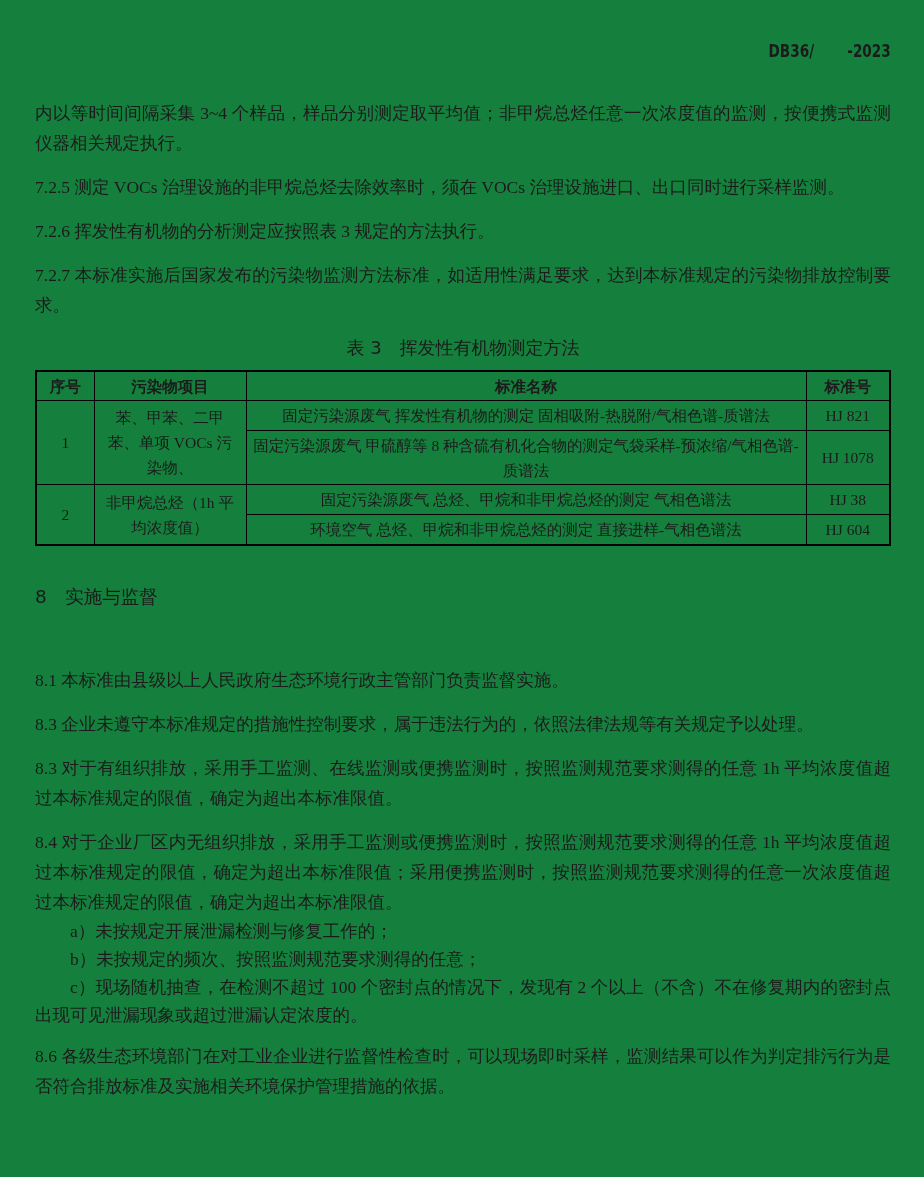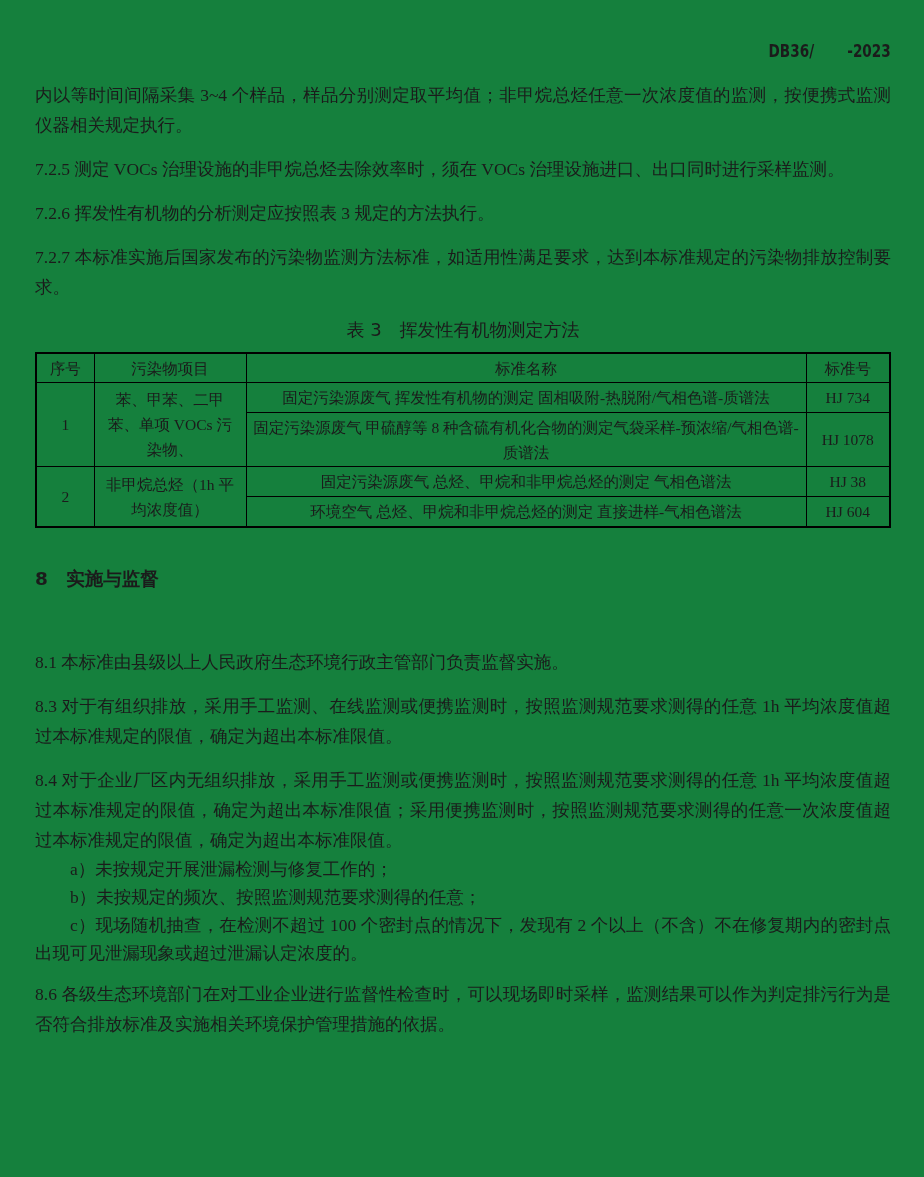--- a/index.html
+++ b/index.html
@@ -27,21 +27,21 @@
     display: inline-block;
     transform: scaleX(0.8);
     transform-origin: 100% 50%;
   }
   p.para {
     margin: 14px 0 0 0;
     font-size: 17.5px;
     line-height: 30px;
     text-align: justify;
   }
-  p.para.first { margin-top: 2px; font-family: Liberation Serif, serif; }
+  p.para.first { margin-top: 20px; font-family: Liberation Serif, serif; }
   p.item {
     margin: 0;
     font-size: 17.5px;
     line-height: 28px;
     text-align: justify;
     text-indent: 2em;
   }
   .table-title {
     margin: 16px 0 10px 0;
     text-align: center;
@@ -62,28 +62,28 @@
     text-align: center;
     vertical-align: middle;
     padding: 1px 6px;
     font-weight: normal;
     line-height: 25px;
     overflow: hidden;
   }
   table.methods col.c-no { width: 58px; }
   table.methods col.c-pollutant { width: 152px; }
   table.methods col.c-code { width: 84px; }
-  table.methods tr.hdr th { height: 26px; }
+  table.methods tr.hdr th { height: 26px; font-weight: bold; }
   table.methods tr.r-short td { height: 27px; }
   table.methods tr.r-tall td { height: 51px; }
   td.pollutant-cell { line-height: 30px; }
   h2.section {
     margin: 38px 0 0 0;
     font-family: "DejaVu Sans", "Liberation Sans", sans-serif;
-    font-weight: bold;
+    font-weight: normal;
     font-size: 18.5px;
     line-height: 25px;
   }
   p.after-heading { margin-top: 56px; }
   p.tight-top { margin-top: 12px; }
 </style>
 </head>
 <body>
 
 <div class="page">
@@ -110,21 +110,21 @@
       <tr class="hdr">
         <th>序号</th>
         <th>污染物项目</th>
         <th>标准名称</th>
         <th>标准号</th>
       </tr>
       <tr class="r-short">
         <td rowspan="2">1</td>
         <td rowspan="2" class="pollutant-cell">苯、甲苯、二甲苯、单项 VOCs 污染物、</td>
         <td>固定污染源废气 挥发性有机物的测定 固相吸附-热脱附/气相色谱-质谱法</td>
-        <td>HJ 734</td>
+        <td>HJ 821</td>
       </tr>
       <tr class="r-tall">
         <td>固定污染源废气 甲硫醇等 8 种含硫有机化合物的测定气袋采样-预浓缩/气相色谱-质谱法</td>
         <td>HJ 1078</td>
       </tr>
       <tr class="r-short">
         <td rowspan="2">2</td>
         <td rowspan="2" class="pollutant-cell">非甲烷总烃（1h 平均浓度值）</td>
         <td>固定污染源废气 总烃、甲烷和非甲烷总烃的测定 气相色谱法</td>
         <td>HJ 38</td>
@@ -132,20 +132,21 @@
       <tr class="r-short">
         <td>环境空气 总烃、甲烷和非甲烷总烃的测定 直接进样-气相色谱法</td>
         <td>HJ 604</td>
       </tr>
     </tbody>
   </table>
 
   <h2 class="section">8　实施与监督</h2>
 
   <p class="para after-heading">8.1 本标准由县级以上人民政府生态环境行政主管部门负责监督实施。</p>
+  <p class="para">8.3 企业未遵守本标准规定的措施性控制要求，属于违法行为的，依照法律法规等有关规定予以处理。</p>
   <p class="para">8.3 对于有组织排放，采用手工监测、在线监测或便携监测时，按照监测规范要求测得的任意 1h 平均浓度值超过本标准规定的限值，确定为超出本标准限值。</p>
   <p class="para">8.4 对于企业厂区内无组织排放，采用手工监测或便携监测时，按照监测规范要求测得的任意 1h 平均浓度值超过本标准规定的限值，确定为超出本标准限值；采用便携监测时，按照监测规范要求测得的任意一次浓度值超过本标准规定的限值，确定为超出本标准限值。</p>
   <p class="item">a）未按规定开展泄漏检测与修复工作的；</p>
   <p class="item">b）未按规定的频次、按照监测规范要求测得的任意；</p>
   <p class="item">c）现场随机抽查，在检测不超过 100 个密封点的情况下，发现有 2 个以上（不含）不在修复期内的密封点出现可见泄漏现象或超过泄漏认定浓度的。</p>
   <p class="para tight-top">8.6 各级生态环境部门在对工业企业进行监督性检查时，可以现场即时采样，监测结果可以作为判定排污行为是否符合排放标准及实施相关环境保护管理措施的依据。</p>
 
 </div>
 
 </body></html>

